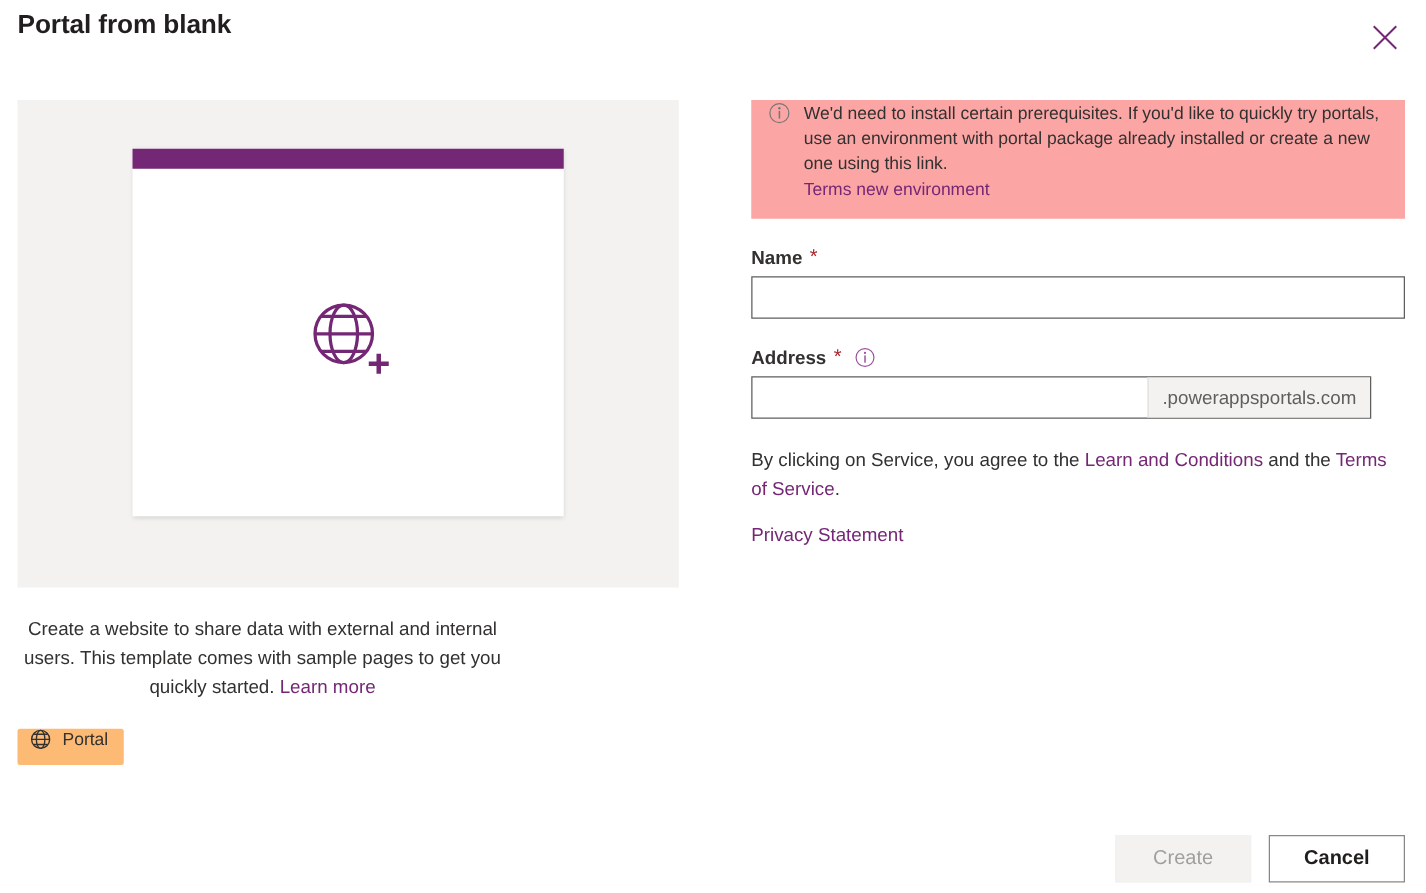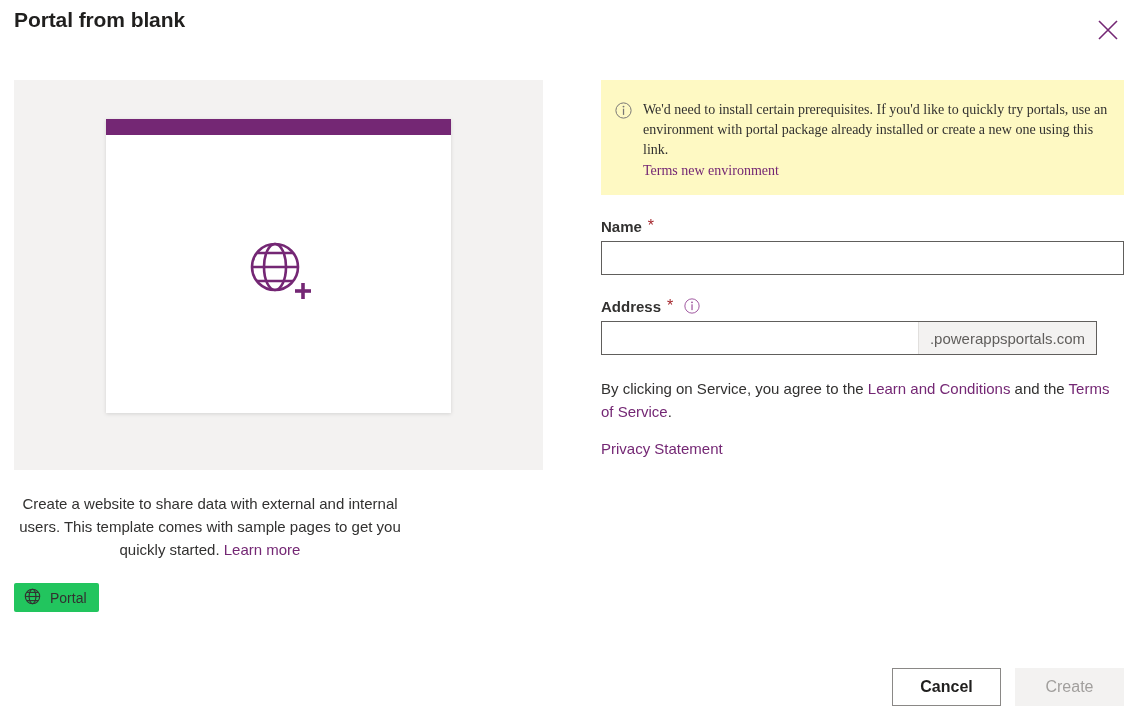--- a/index.html
+++ b/index.html
@@ -49,34 +49,34 @@
   .globe-plus { margin-left: 6px; margin-top: 4px; }
 
   .template-desc {
     position: absolute; left: 14px; top: 492px;
     width: 392px;
     font-size: 15px; line-height: 23px; color: #323130; text-align: center;
   }
   .tag-pill {
     position: absolute; left: 14px; top: 583px;
     height: 29px; padding: 0 12px 0 10px;
-    background: #22c55e; border-radius: 2px;
-    display: inline-flex; align-items: center; gap: 9px;
+    background: #fdba74; border-radius: 2px;
+    display: inline-flex; gap: 9px;
     font-size: 14px; color: #323130;
   }
 
   
   .form-col {
     position: absolute; left: 601px; top: 80px; width: 523px;
   }
   .info-banner {
-    background: #fef9c3;
-    padding: 20px 14px 14px 14px;
+    background: #fca5a5;
+    padding: 0 14px 14px 14px;
     display: flex; gap: 11px;
-    font-size: 14px; line-height: 20px; color: #323130; font-family: Liberation Serif, serif;
+    font-size: 14px; line-height: 20px; color: #323130;
   }
   .info-banner-text { flex: 1; }
   .banner-link {
     display: block; margin-top: 1px;
     color: #742774; text-decoration: none; cursor: pointer;
   }
 
   .field { margin-top: 22px; }
   .field-label {
     font-size: 15px; font-weight: bold; color: #323130;
@@ -245,17 +245,17 @@
 
     <div class="legal">
       <span>By clicking on Service, you agree to the </span><a>Learn and Conditions</a><span> and the </span><a>Terms of Service</a><span>.</span>
       <br>
       <a class="privacy-link">Privacy Statement</a>
     </div>
 
   </div>
 
   <div class="footer">
+    <button class="btn btn-primary-disabled">Create</button>
     <button class="btn btn-secondary">Cancel</button>
-    <button class="btn btn-primary-disabled">Create</button>
   </div>
 
 </div>
 
 </body></html>

